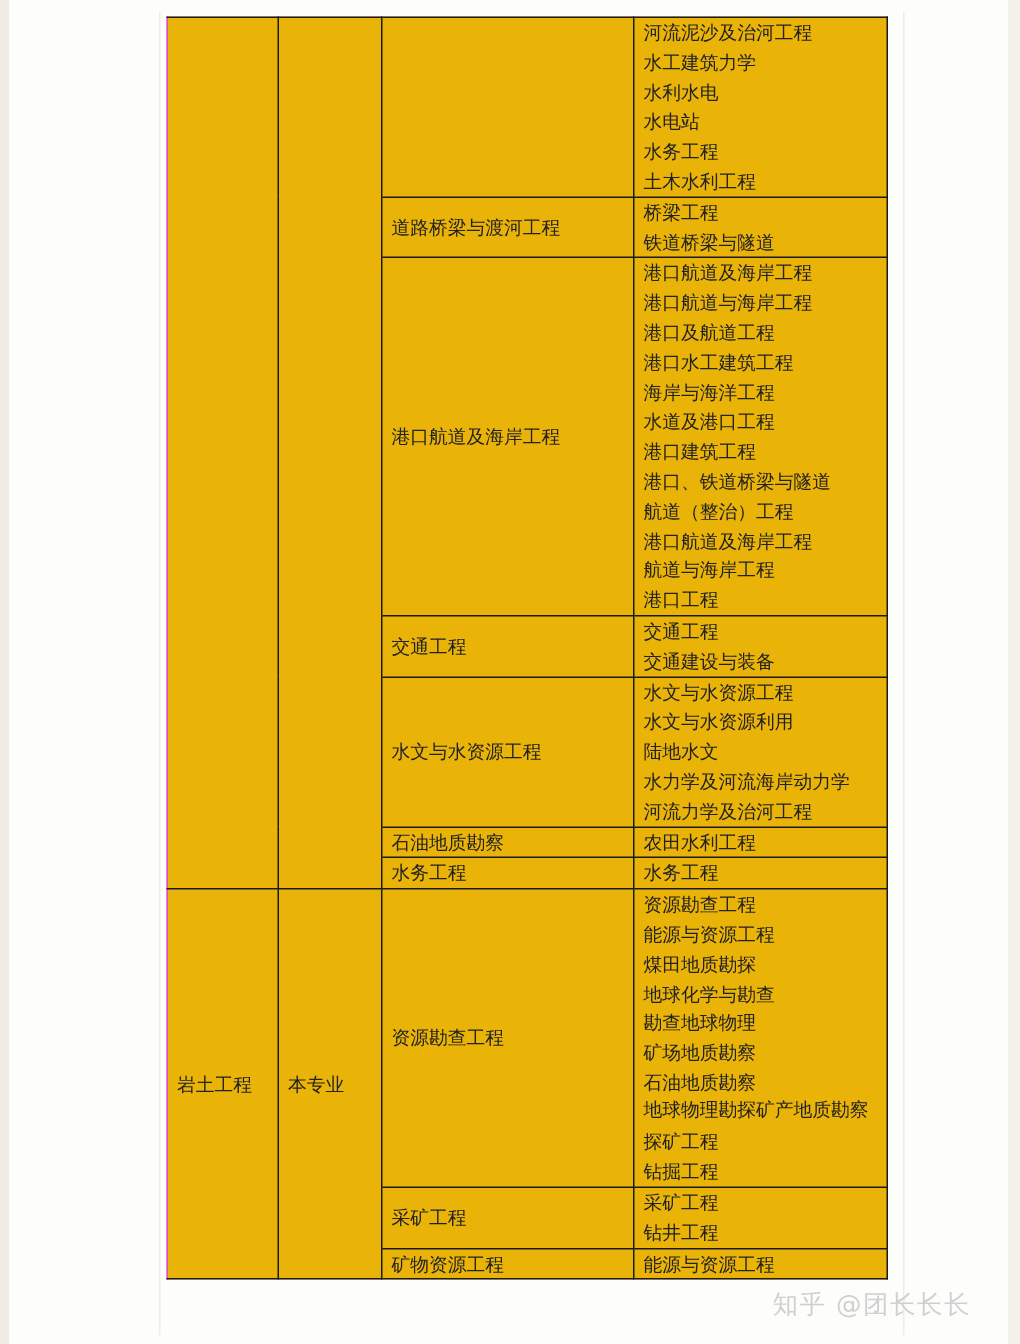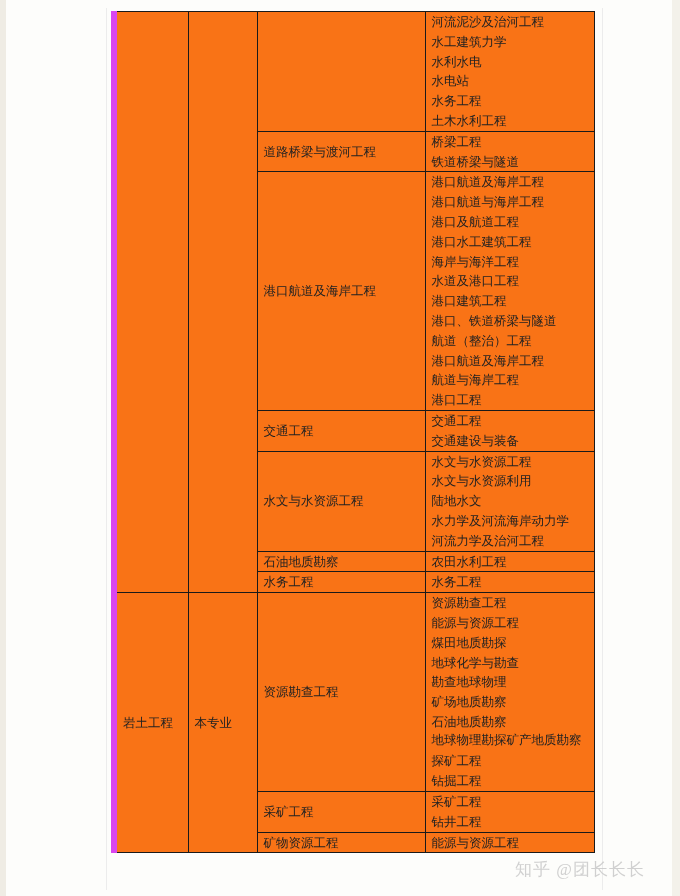--- a/index.html
+++ b/index.html
@@ -12,36 +12,36 @@
   .edge-left { position:absolute; left:0; top:0; width:6px; height:896px; background:#efece4; }
   .edge-right { position:absolute; right:0; top:0; width:8px; height:896px; background:#f3f1ea; }
   .page-line-l { position:absolute; left:106px; top:8px; width:1px; height:882px; background:#ececec; }
   .page-line-r { position:absolute; left:602px; top:8px; width:1px; height:882px; background:#ececec; }
   table.majors {
     position:absolute; left:111px; top:11px;
     width:480px;
     border-collapse:collapse;
     table-layout:fixed;
     font-size:12.5px;
-    background:#f97316;
+    background:#eab308;
   }
   table.majors td {
     border:1px solid #1a1a1a;
     padding:0 6px;
     vertical-align:middle;
     line-height:19.8px;
   }
-  table.majors td.col1 { border-left:6px solid #d946ef; }
+  table.majors td.col1 { border-left:1px solid #d946ef; }
   table.majors td.sub { padding:0 6px; vertical-align:top; }
   .sub div { white-space:nowrap; }
   .sub div.wrap { white-space:normal;font-family:Liberation Mono, monospace; }
   .watermark {
     position:absolute; left:515px; top:858px;
     font-size:17px; color:rgba(200,200,200,0.85);
-    letter-spacing:1px; white-space:nowrap;font-family:Liberation Serif, serif;
+    letter-spacing:1px; white-space:nowrap;
   }
 </style>
 </head>
 <body>
 
 <div class="edge-left"></div>
 <div class="edge-right"></div>
 <div class="page-line-l"></div>
 <div class="page-line-r"></div>
 

